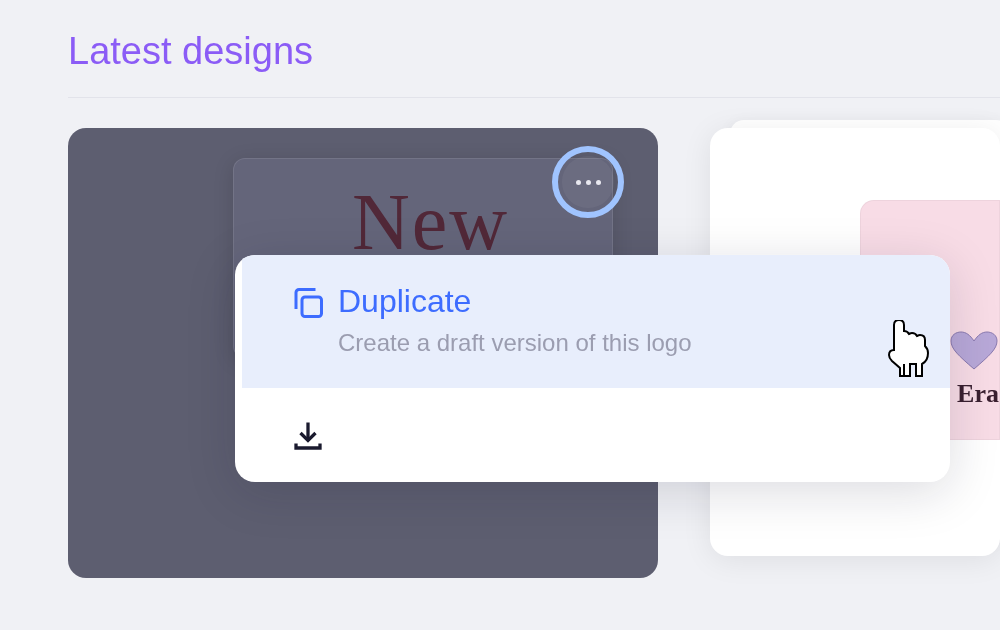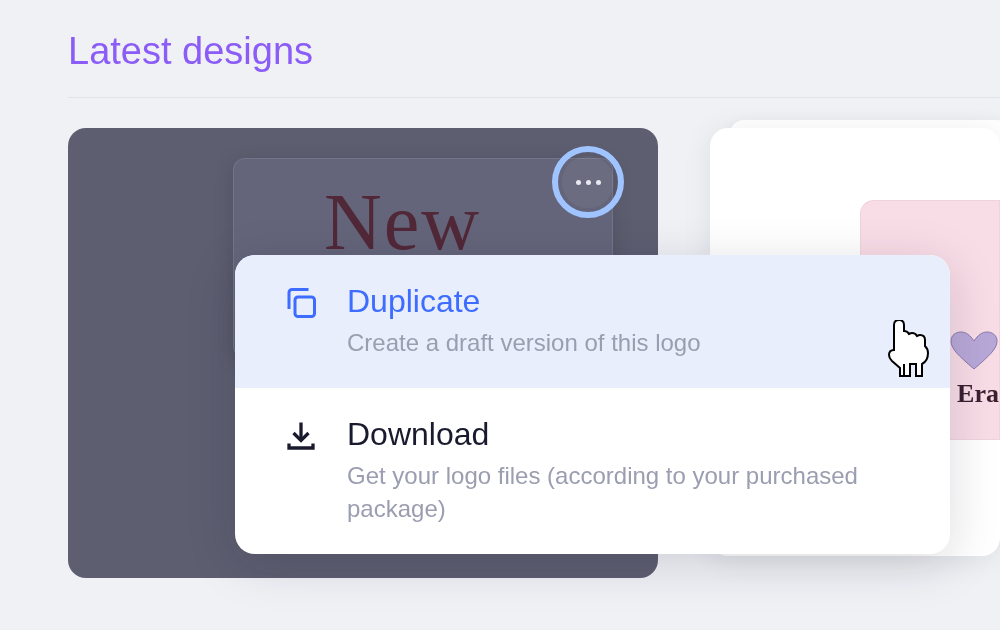--- a/index.html
+++ b/index.html
@@ -47,20 +47,21 @@
       box-shadow: 0 4px 20px rgba(0,0,0,0.15);
       overflow: hidden;
     }
     .preview-text {
       font-family: Georgia, serif;
       font-size: 80px;
       font-weight: 300;
       color: #512838;
       padding: 18px 0 0 90px;
       letter-spacing: 2px;
+      margin-left: 28px;
     }
     .more-button-wrap {
       position: absolute;
       right: 34px;
       top: 18px;
     }
     .focus-ring {
       width: 72px;
       height: 72px;
       border-radius: 50%;
@@ -110,23 +111,24 @@
       left: 355px;
       width: 0;
       height: 0;
       border-left: 14px solid transparent;
       border-right: 14px solid transparent;
       border-bottom: 14px solid #e8eefc;
     }
     .menu-item {
       display: flex;
       align-items: flex-start;
-      gap: 28px;
+      gap: 12px;
       padding: 28px 40px 28px 48px;
       cursor: pointer;
+      margin-left: 7px;
     }
     .menu-item.highlighted {
       background: #e8eefc;
     }
     .menu-icon {
       width: 36px;
       height: 36px;
       flex-shrink: 0;
       margin-top: 2px;
     }
@@ -243,22 +245,18 @@
       <div class="menu-title blue">Duplicate</div>
       <div class="menu-desc">Create a draft version of this logo</div>
     </div>
   </div>
   <div class="menu-item">
     <svg class="menu-icon" viewBox="0 0 24 24" fill="none" stroke="#1a1a2e" stroke-width="2.2">
       <path d="M12 3 L12 15"></path>
       <path d="M7 10 L12 15 L17 10"></path>
       <path d="M4 17 L4 20 L20 20 L20 17"></path>
     </svg>
-    <div class="menu-text">
-      <div class="menu-title dark">Download</div>
-      <div class="menu-desc">Get your logo files (according to your purchased package)</div>
-    </div>
   </div>
 </div>
 
 <svg class="cursor" width="50" height="58" viewBox="0 0 50 58">
   <path d="M16 44 L16 56 L22 56 L22 44 L28 44 L28 56 L34 56 L34 44 C38 42 40 38 40 33 C40 30 39 28 37 26 L37 20 C37 17 35 15 32 15 C31 15 30 15.5 29 16 C28 14 26 13 24 13 C23 13 22 13.5 21 14 C20 12 18 11 16 11 L16 5 C16 2 14 0 11 0 C8 0 6 2 6 5 L6 30 C3 30 1 32 1 35 C1 37 2 39 4 41 L12 48 L12 56 L16 56 Z" fill="#ffffff" stroke="#000000" stroke-width="2"></path>
 </svg>
 
 </body></html>

